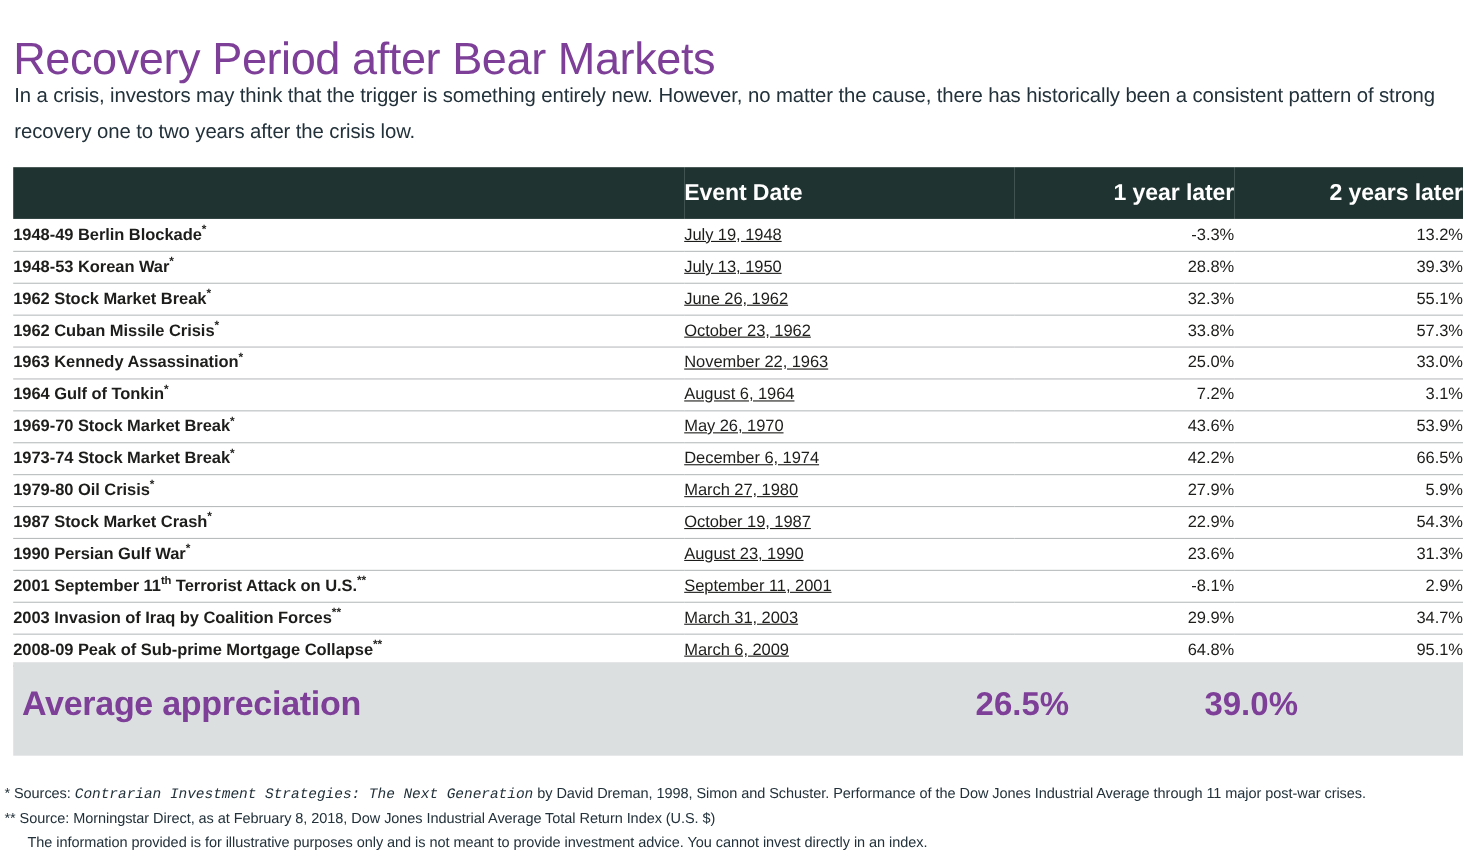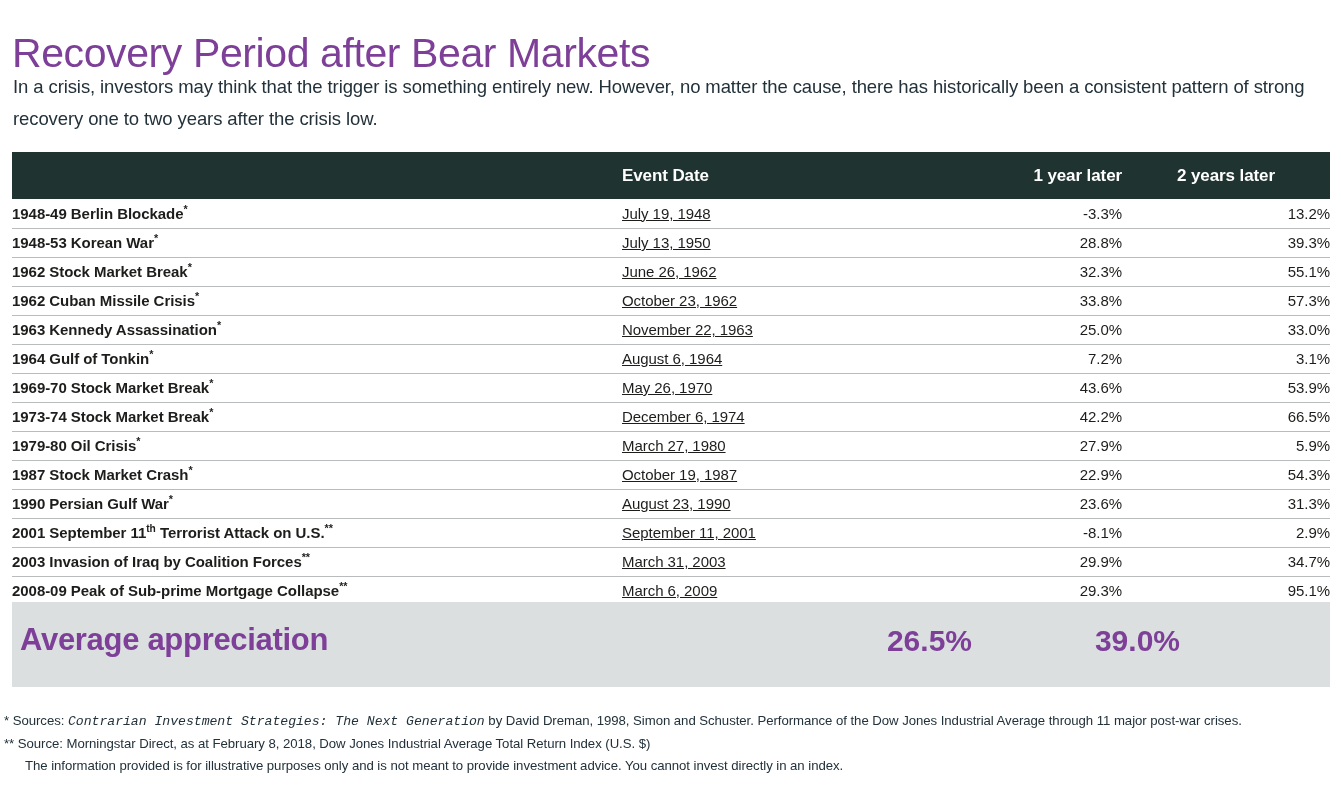--- a/index.html
+++ b/index.html
@@ -52,31 +52,31 @@
 
   table.data {
     width: 100%;
     border-collapse: collapse;
     table-layout: fixed;
   }
 
   table.data thead th {
     background: #1f3330;
     color: #ffffff;
-    font-size: 17px;
+    font-size: 21px;
     font-weight: bold;
     padding: 0;
     height: 47px;
     vertical-align: middle;
     letter-spacing: -0.1px;
   }
   thead th.c-event    { text-align: left;  padding-left: 12px; }
   thead th.c-date     { text-align: left;  padding-left: 12px; }
   thead th.c-one      { text-align: right; padding-right: 60px; }
-  thead th.c-two      { text-align: center; padding-right: 62px; }
+  thead th.c-two      { text-align: right; padding-right: 62px; }
 
   col.w-event { width: 610px; }
   col.w-date  { width: 300px; }
   col.w-one   { width: 200px; }
   col.w-two   { width: 208px; }
 
   table.data tbody td {
     height: 29px;
     font-size: 15px;
     color: #1d1d1b;
@@ -275,21 +275,21 @@
           </tr>
           <tr>
             <td class="c-event"><span>2003 Invasion of Iraq by Coalition Forces</span><sup class="mark">**</sup></td>
             <td class="c-date">March 31, 2003</td>
             <td class="c-one">29.9%</td>
             <td class="c-two">34.7%</td>
           </tr>
           <tr>
             <td class="c-event"><span>2008-09 Peak of Sub-prime Mortgage Collapse</span><sup class="mark">**</sup></td>
             <td class="c-date">March 6, 2009</td>
-            <td class="c-one">29.3%</td>
+            <td class="c-one">64.8%</td>
             <td class="c-two">95.1%</td>
           </tr>
         </tbody>
     </table>
   </div>
 
   <div class="avg-band">
     <div class="avg-label">Average appreciation</div>
     <div class="avg-one">26.5%</div>
     <div class="avg-two">39.0%</div>

